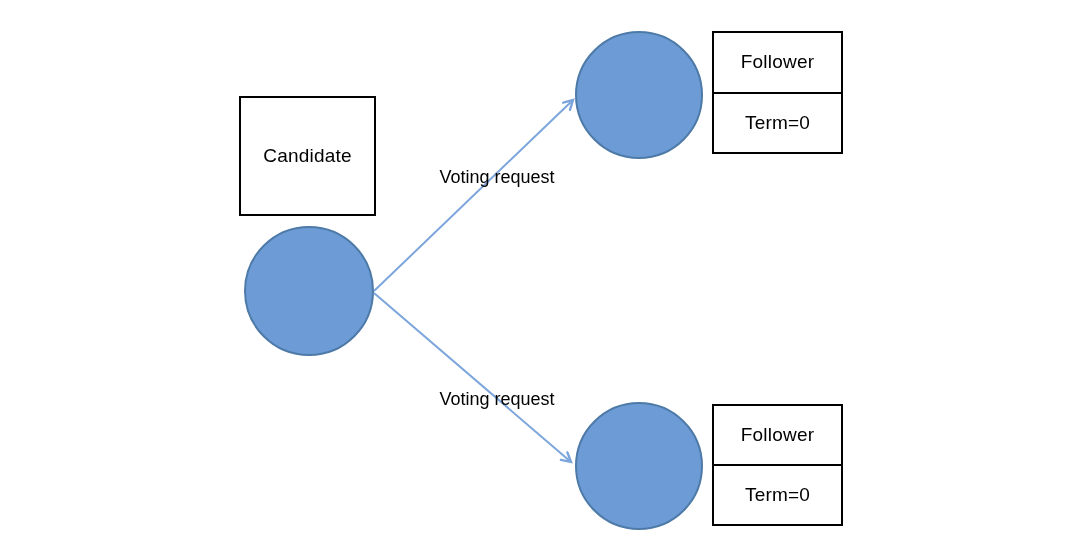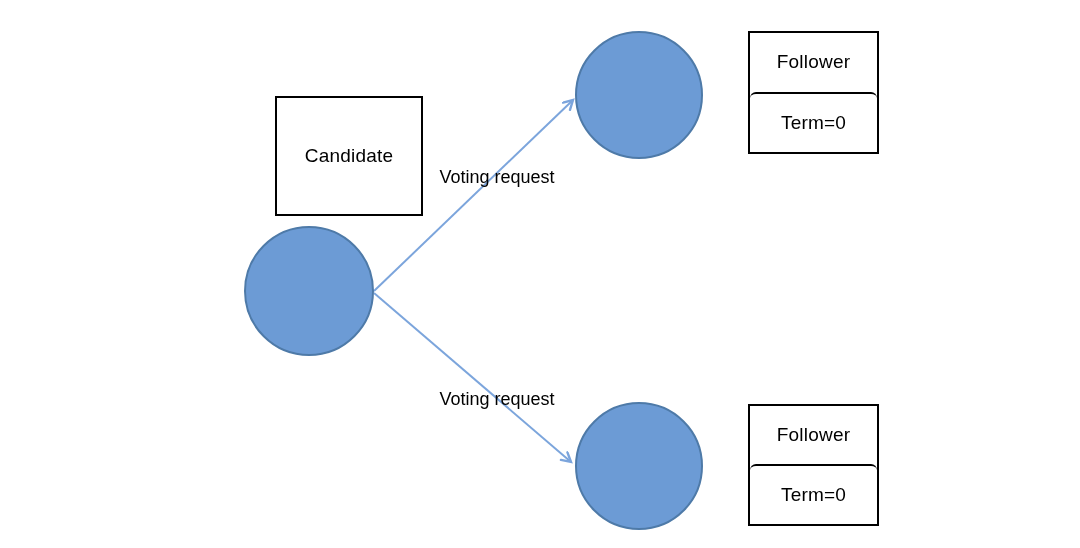--- a/index.html
+++ b/index.html
@@ -45,37 +45,35 @@
   .circle-candidate { left: 244px; top: 226px; width: 130px; height: 130px; }
   .circle-follower-top { left: 575px; top: 31px; width: 128px; height: 128px; }
   .circle-follower-bottom { left: 575px; top: 402px; width: 128px; height: 128px; }
   .label-box {
     position: absolute;
     border: 2px solid var(--box-border, #000000);
     background: #ffffff;
     box-sizing: border-box;
     display: flex;
     flex-direction: column;
-    margin-left: 36px;
   }
-  .box-candidate { left: 239px; top: 96px; width: 148px; height: 120px; }
+  .box-candidate { left: 239px; top: 96px; width: 137px; height: 120px; }
   .box-follower-top { left: 712px; top: 31px; width: 131px; height: 123px; }
   .box-follower-bottom { left: 712px; top: 404px; width: 131px; height: 122px; }
   .label-cell {
     flex: 1;
     display: flex;
     align-items: center;
     justify-content: center;
     font-size: 19px;
     letter-spacing: 0.2px;
     white-space: nowrap;
   }
   .label-cell.bottom {
     border-top: 2px solid var(--box-border, #000000);
-    border-radius: 6px;
   }
   .edge-label {
     position: absolute;
     transform: translate(-50%, -50%);
     font-size: 18px;
     white-space: nowrap;
     text-align: center;
   }
   .edge-label-top { left: 497px; top: 177px; }
   .edge-label-bottom { left: 497px; top: 399px; }

